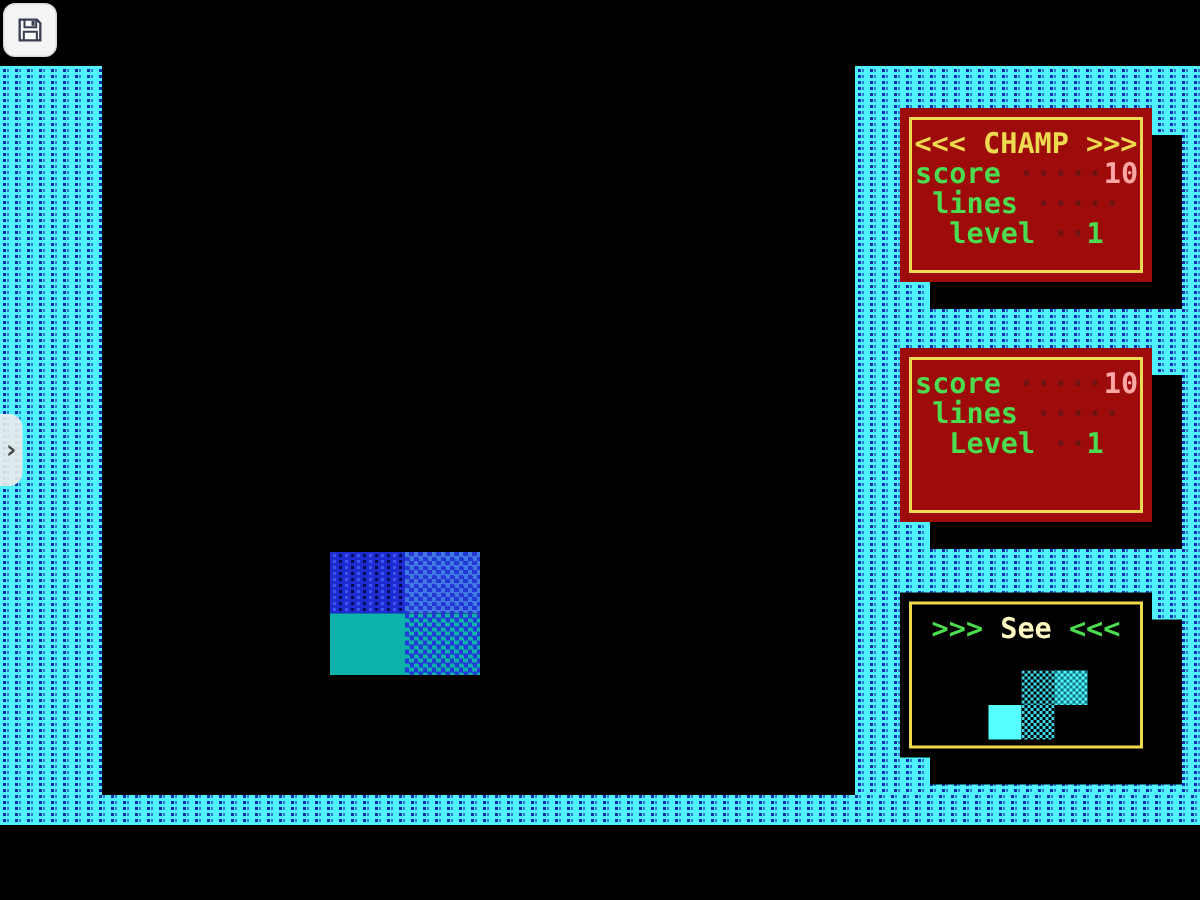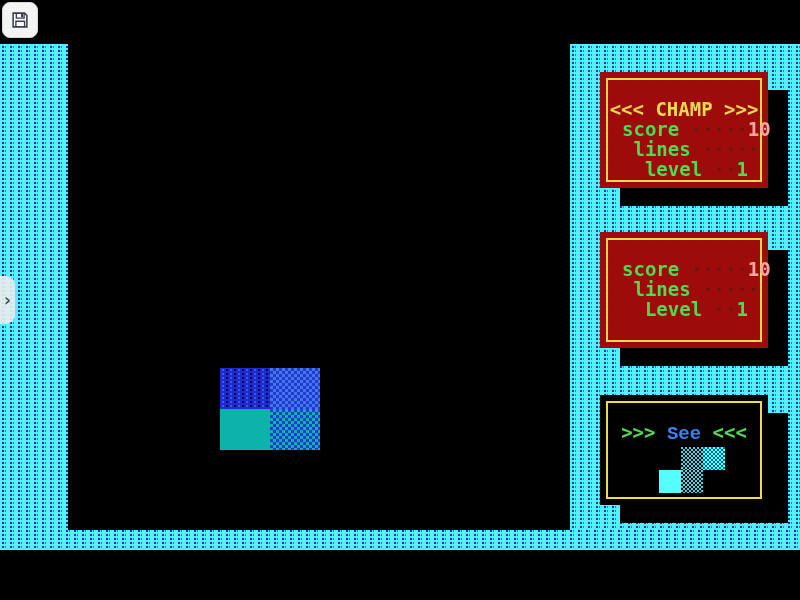--- a/index.html
+++ b/index.html
@@ -27,30 +27,30 @@
   .b-tr{left:50px;top:0;background:repeating-conic-gradient(#2438d8 0% 25%,#4079e2 25% 50%);background-size:6px 6px;}
   .b-bl{left:0;top:41px;background:#0db3ab;}
   .b-br{left:50px;top:41px;background:repeating-conic-gradient(#0db3ab 0% 25%,#2438d8 25% 50%);background-size:6px 6px;}
 
   
   .panel{position:absolute;left:600px;width:168px;height:116px;background:#9e0b0b;
          box-shadow:20px 18px 0 #000;}
   .panel-champ{top:72px;}
   .panel-you{top:232px;}
   .panel-see{top:395px;height:110px;background:#000;}
-  .frame{position:absolute;inset:6px;border:2px solid #edda4e;padding-top:19px;box-sizing:border-box;}
+  .frame{position:absolute;inset:6px;border:2px solid #edda4e;padding-top:6px;box-sizing:border-box;}
   .pline{white-space:pre;font-weight:bold;font-size:19px;line-height:20px;letter-spacing:0;}
   .ptitle{text-align:center;color:#edda4e;}
   .prow{padding-left:2px;}
-  .lbl{color:#4cdc50;margin-left:12px;}
+  .lbl{color:#4cdc50;}
   .dots{color:#6b1414;}
   .v-cyan{color:#fca5a5;}
   .v-green{color:#4cdc50;}
   .green{color:#4cdc50;}
-  .yellow{color:#3b82f6;font-family:Liberation Mono, monospace;}
+  .yellow{color:#fef9c3;}
 
   
   .preview{position:absolute;left:0;top:0;width:168px;height:110px;}
   .pv{position:absolute;width:22px;height:23px;}
   .pv-dark{background:repeating-conic-gradient(#000 0% 25%,#3ed8e8 25% 50%);background-size:4px 4px;}
   .pv-bright{background:repeating-conic-gradient(#55ffff 0% 25%,#0e7080 25% 50%);background-size:4px 4px;}
   .pv-solid{background:#55ffff;}
   .pv1{left:81px;top:52px;}
   .pv2{left:103px;top:52px;}
   .pv3{left:59px;top:75px;}

